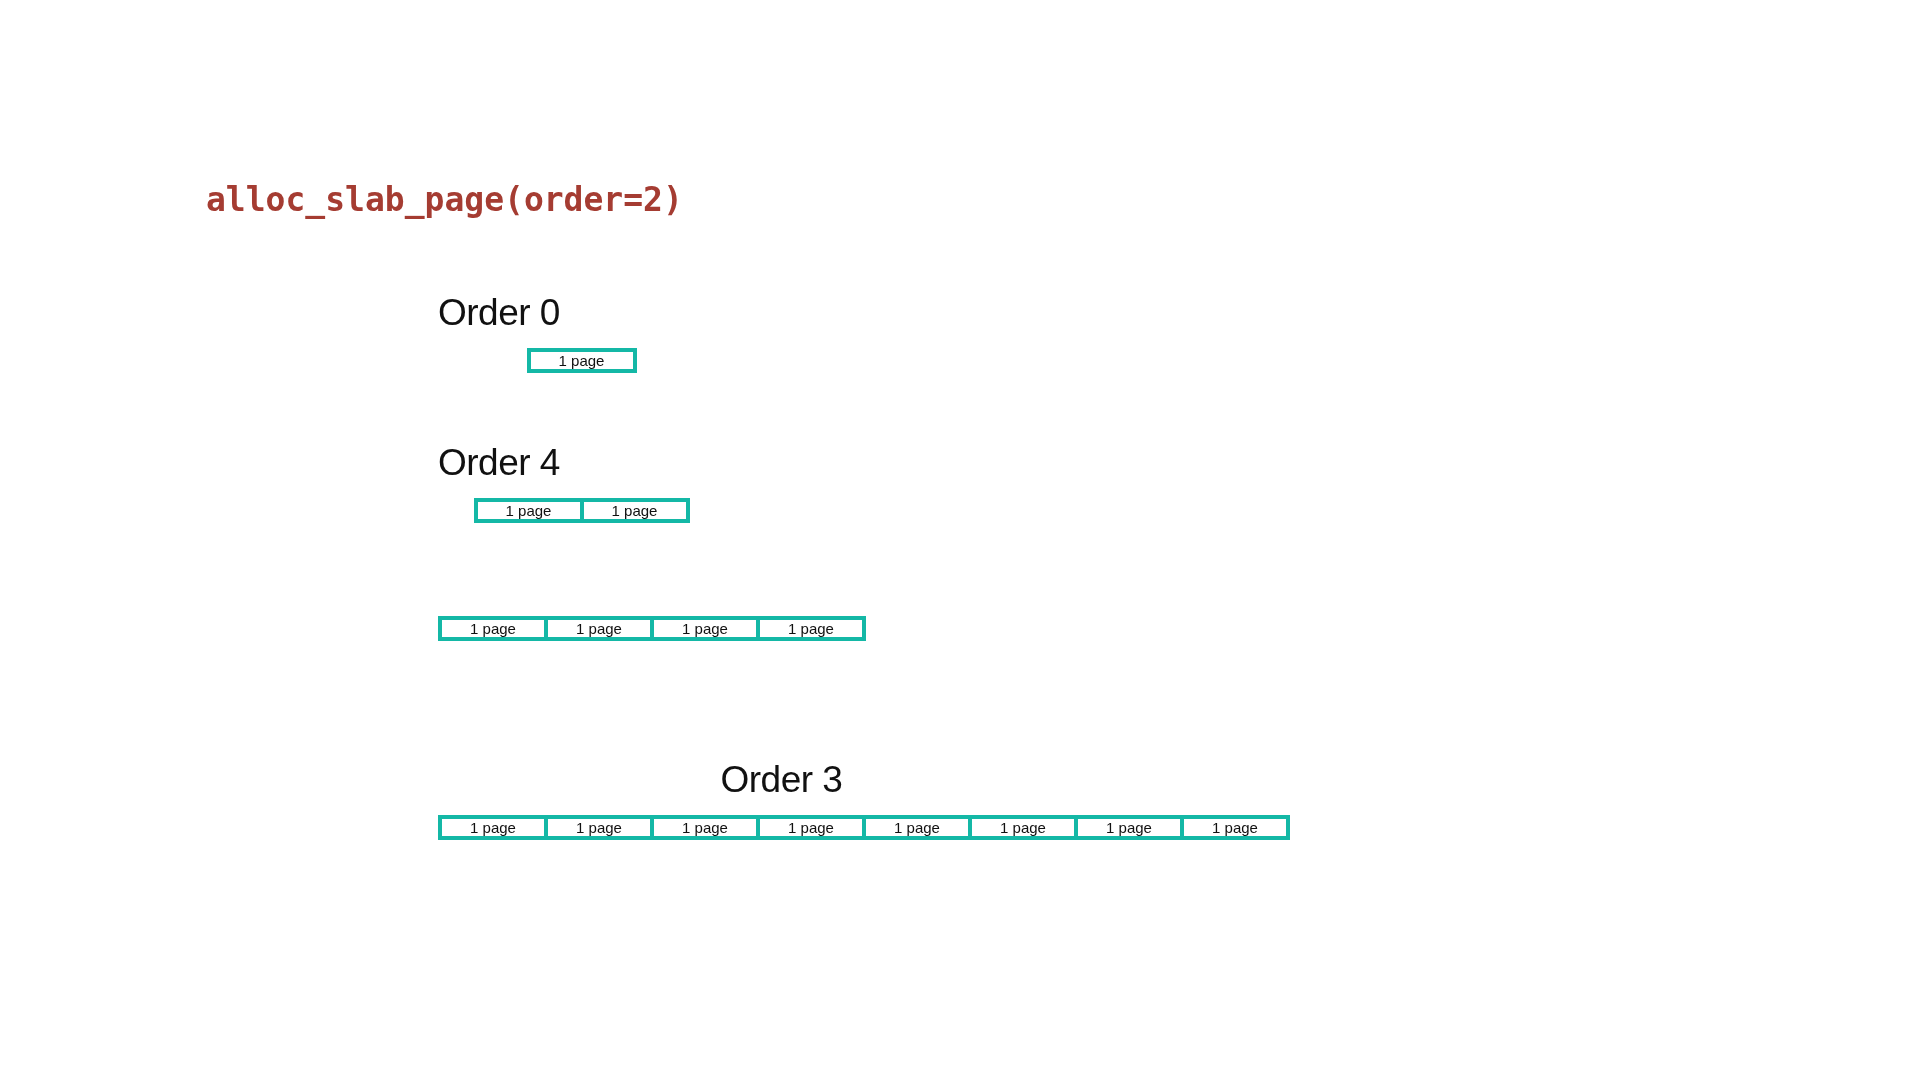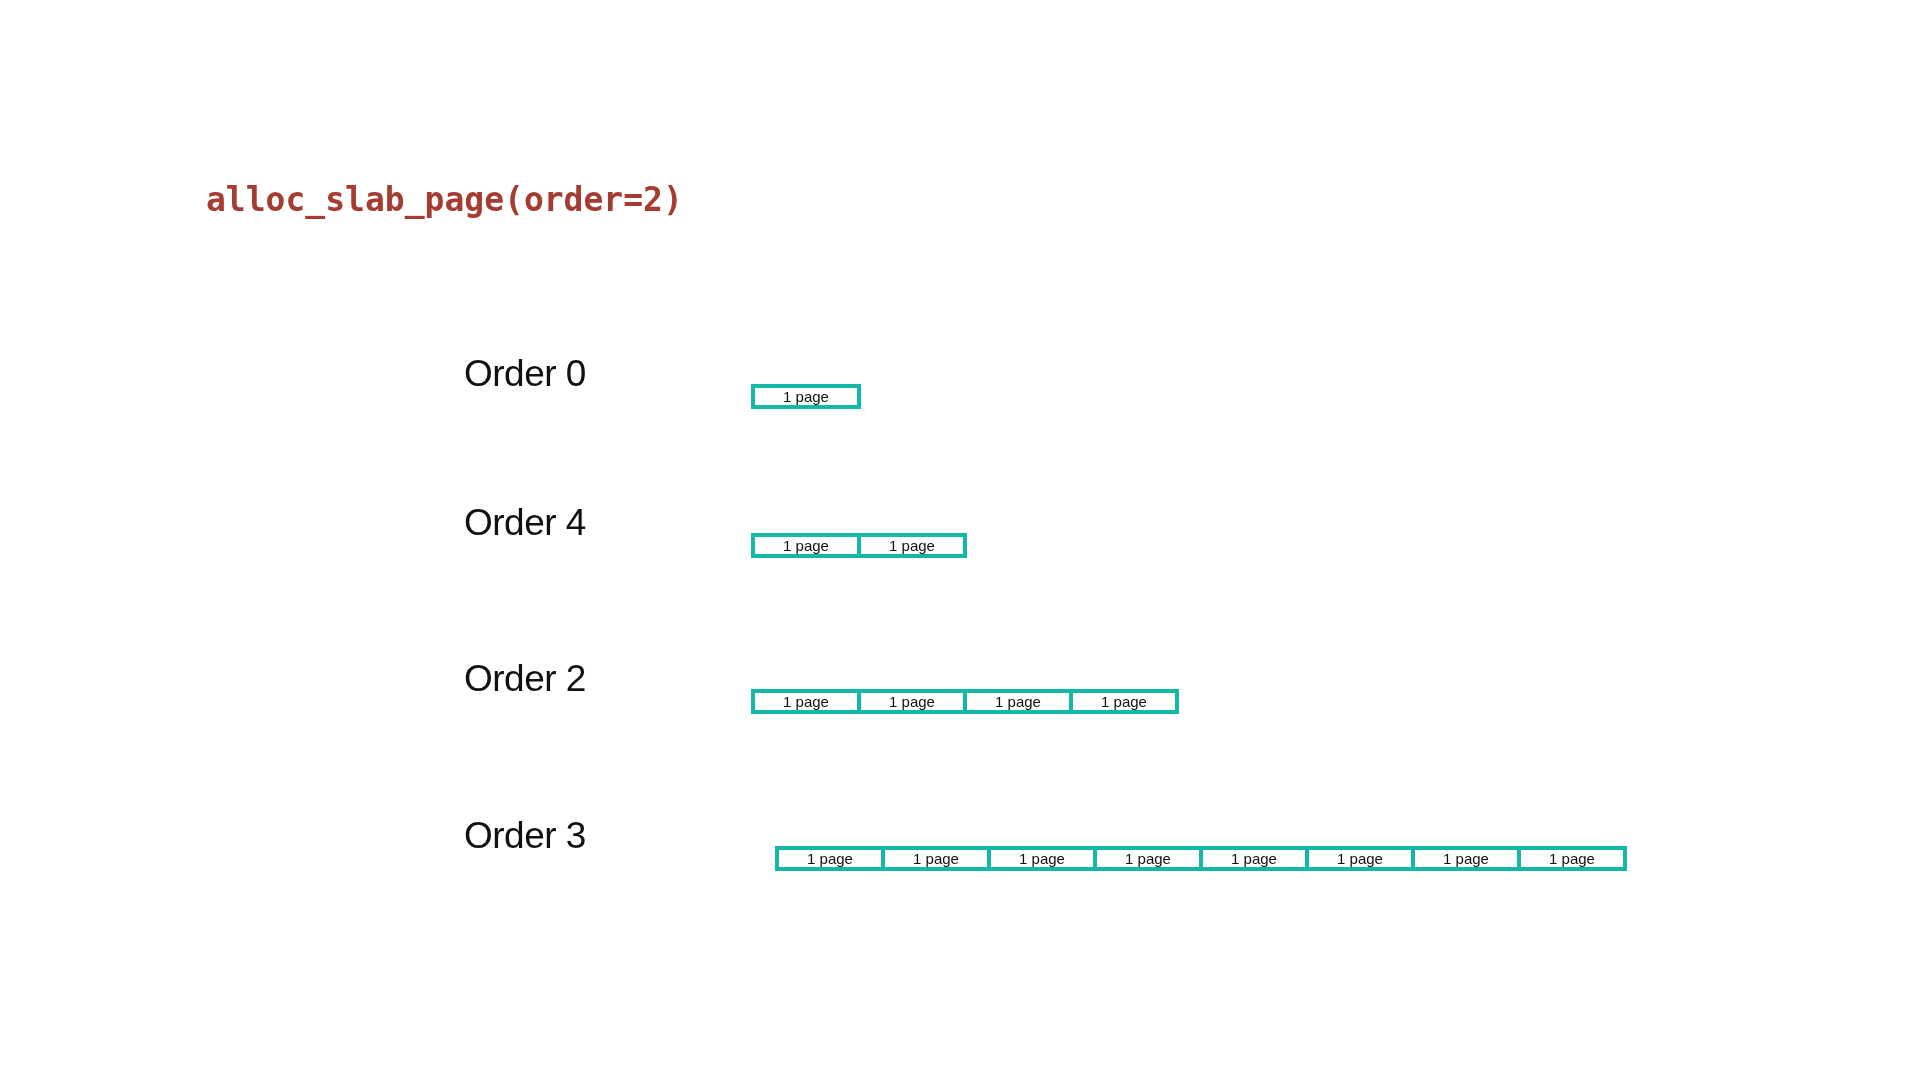--- a/index.html
+++ b/index.html
@@ -21,28 +21,29 @@
     top: 180px;
     font-family: "DejaVu Sans Mono", monospace;
     font-weight: bold;
     font-size: 33px;
     line-height: 40px;
     color: #a53c32;
     white-space: pre;
   }
   .row {
     position: absolute;
-    left: 464px;
+    left: 438px;
     display: flex;
-    align-items: flex-end;
+    align-items: center;
+    flex-direction: column;
   }
   .row-0 { top: 306px; height: 103px; }
   .row-1 { top: 456px; height: 102px; }
   .row-2 { top: 616px; height: 98px;  }
-  .row-3 { top: 773px; height: 98px; gap: 24px;  }
+  .row-3 { top: 773px; height: 98px;  }
   .row-label {
     width: 287px;
     display: flex;
     align-items: center;
     transform: translateY(-14px);
     font-size: 37px;
     color: #111111;
     letter-spacing: -0.5px;
   }
   .box-group {
@@ -86,21 +87,20 @@
         <div class="box-group">
           <div class="cell">
             <span>1 page</span>
           </div>
           <div class="cell">
             <span>1 page</span>
           </div>
         </div>
       </div>
       <div class="row row-2">
-        <div class="row-label">Order 2</div>
         <div class="box-group">
           <div class="cell">
             <span>1 page</span>
           </div>
           <div class="cell">
             <span>1 page</span>
           </div>
           <div class="cell">
             <span>1 page</span>
           </div>

